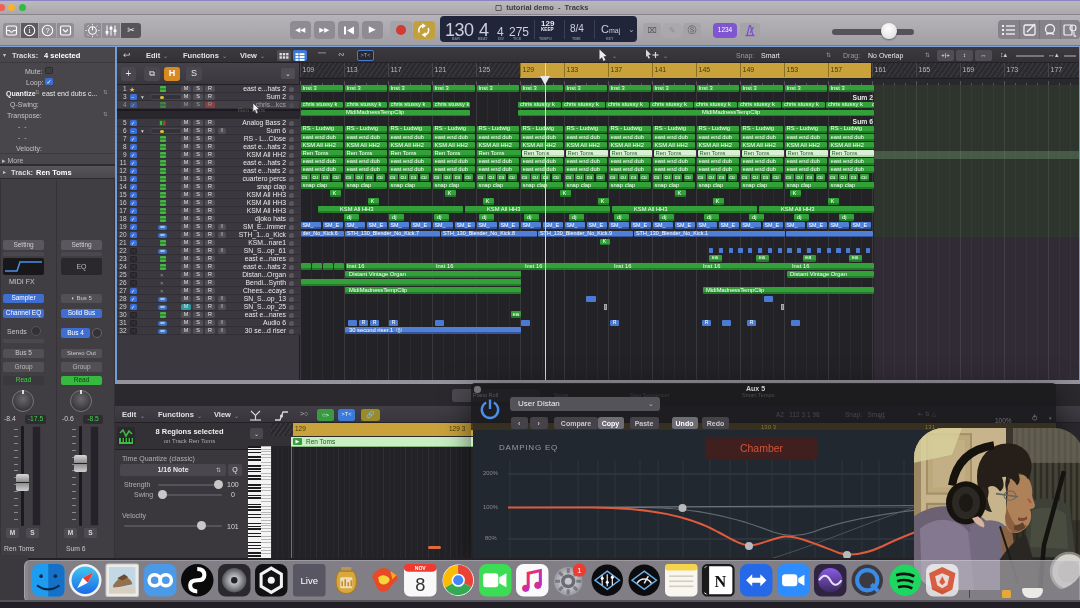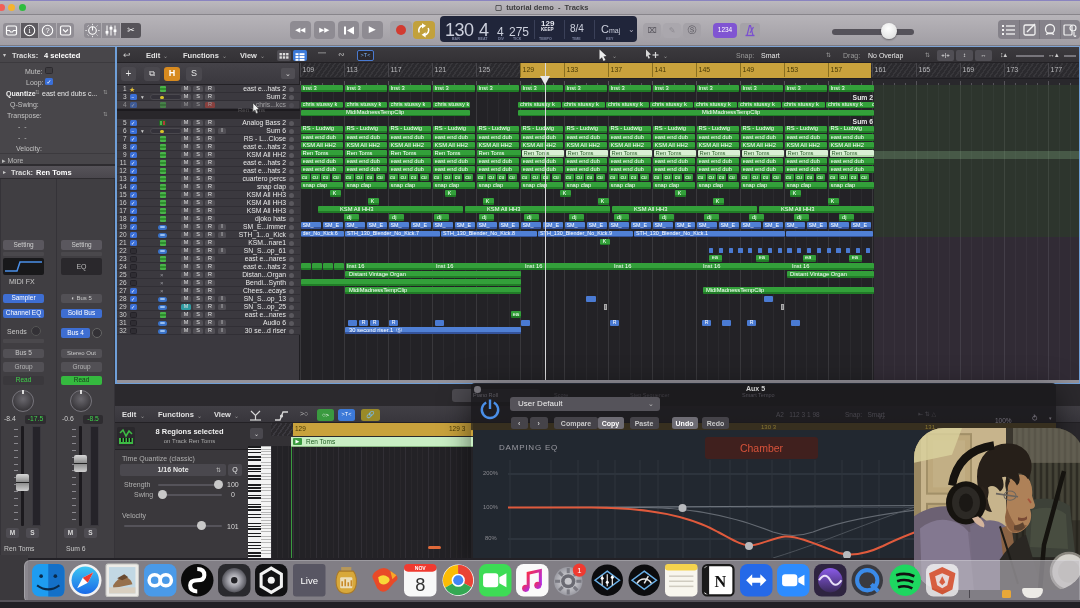--- a/index.html
+++ b/index.html
@@ -1911,21 +1911,21 @@
 <div class="ab" style="left:995px;top:418px;font-size:6.5px;color:#6e6a74;white-space:nowrap;">100%</div>
 <div class="ab" style="left:1032px;top:415px;font-size:8px;color:#6e6a74;white-space:nowrap;">⥁</div>
 <div class="ab" style="left:1049px;top:416px;font-size:5px;color:#6e6a74;white-space:nowrap;">▾</div>
 <div class="ab" style="left:474px;top:386px;width:6.5px;height:6.5px;background:#747278;border-radius:50%;"></div>
 <div class="ab" style="left:746px;top:385px;font-size:7px;color:#cfcfcf;white-space:nowrap;font-weight:bold;">Aux 5</div>
 <svg class="ab" style="left:479px;top:398px" width="22" height="23" viewBox="0 0 22 23">
     <path d="M7.2 4.5 A 8.2 8.2 0 1 0 14.8 4.5" fill="none" stroke="#4a8fe8" stroke-width="2.4"></path>
     <line x1="11" y1="1.5" x2="11" y2="11" stroke="#4a8fe8" stroke-width="2.4"></line>
   </svg>
 <div class="ab" style="left:510px;top:396.5px;width:150px;height:14px;background:#55535a;border-radius:3px;color:#f0f0f0;font-size:8px;">
-    <div class="vctr" style="width:100%;height:100%;padding-left:8px;">User Default</div>
+    <div class="vctr" style="width:100%;height:100%;padding-left:8px;">User Distan</div>
   </div>
 <div class="ab" style="left:648px;top:400px;font-size:7px;color:#bbb;white-space:nowrap;">⌄</div>
 <div class="ab" style="left:510.5px;top:417px;width:17.5px;height:12px;background:#454349;border-radius:2.5px;color:#c8c8c8;font-size:7px;font-weight:bold;">
     <div class="ctr" style="width:100%;height:100%">‹</div>
   </div>
 <div class="ab" style="left:529.5px;top:417px;width:18.5px;height:12px;background:#454349;border-radius:2.5px;color:#c8c8c8;font-size:7px;font-weight:bold;">
     <div class="ctr" style="width:100%;height:100%">›</div>
   </div>
 <div class="ab" style="left:554px;top:417px;width:44px;height:12px;background:#454349;border-radius:2.5px;color:#c8c8c8;font-size:7px;font-weight:bold;">
     <div class="ctr" style="width:100%;height:100%">Compare</div>

